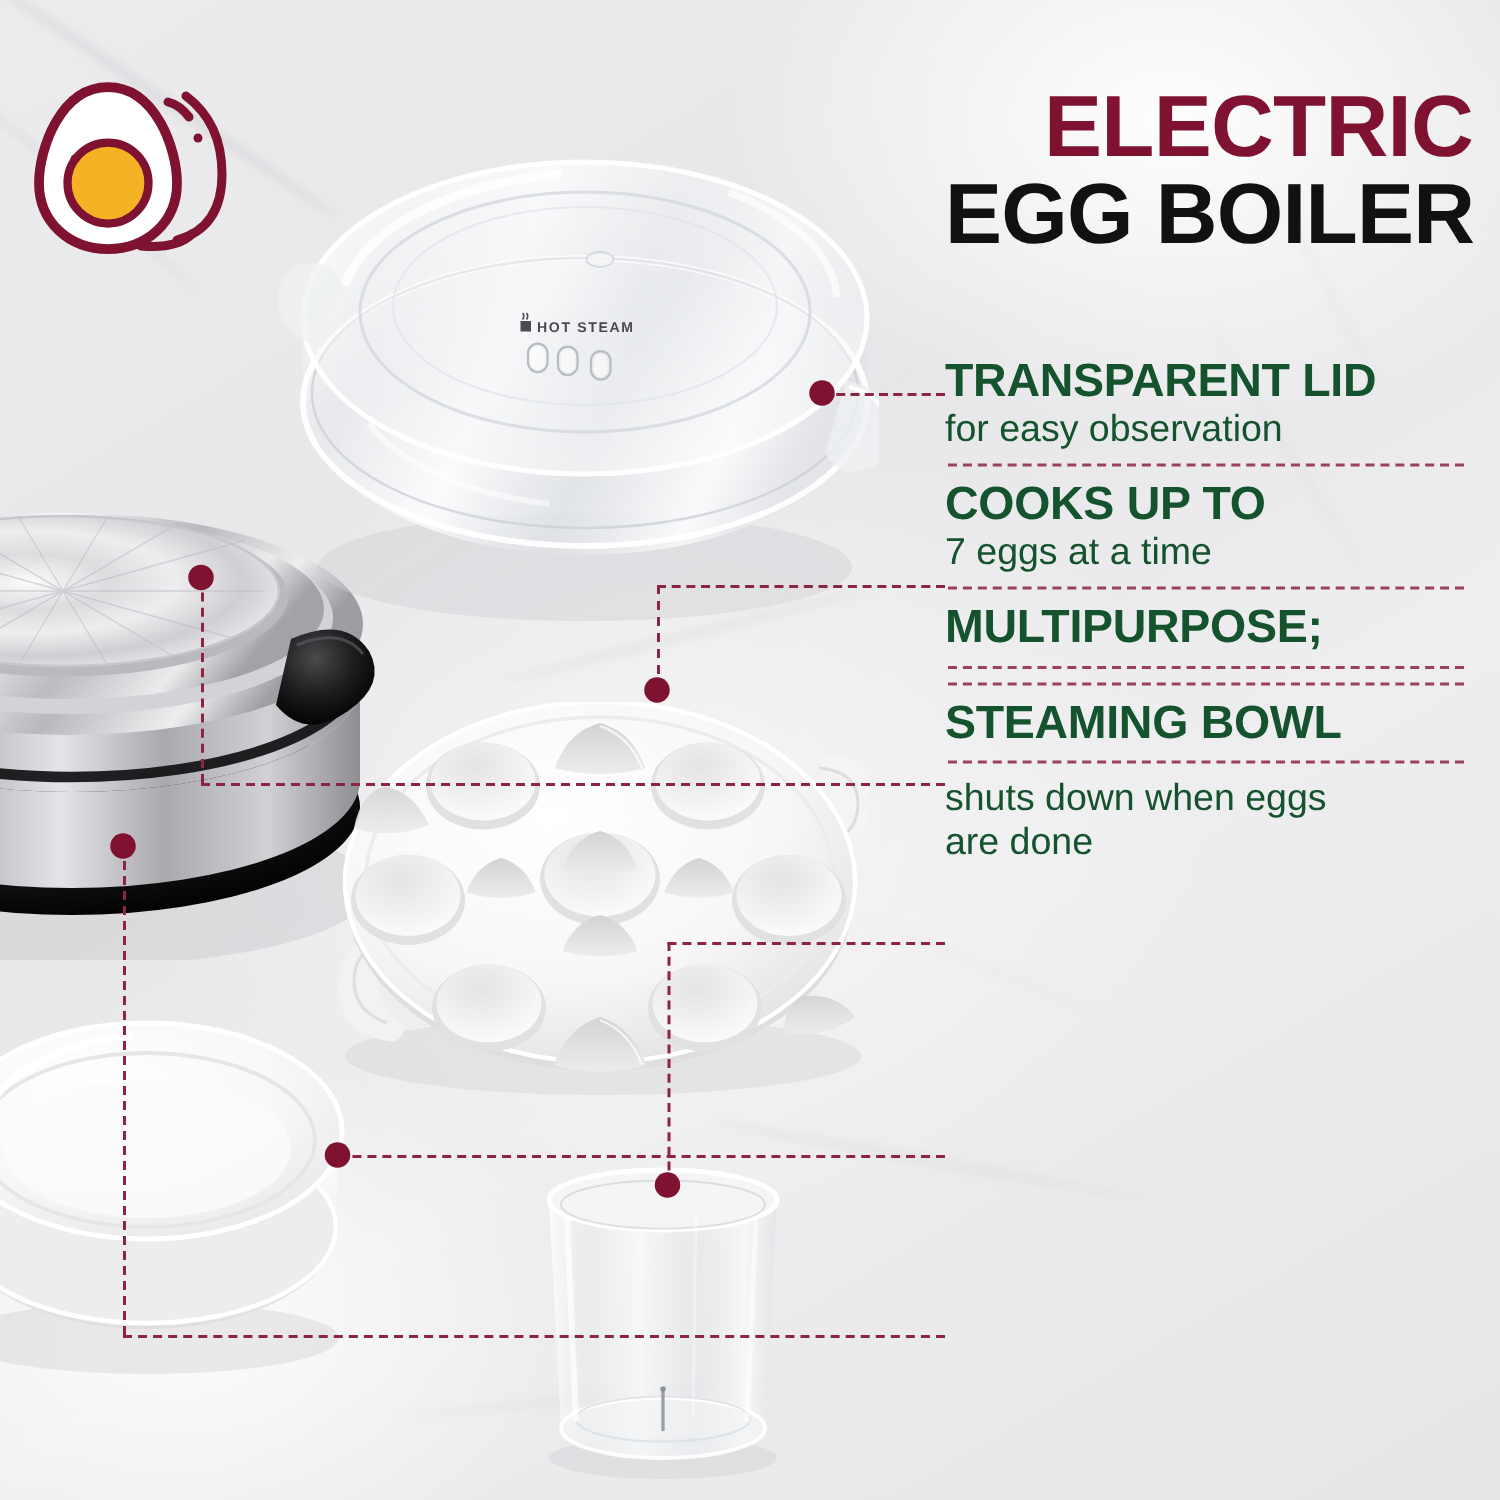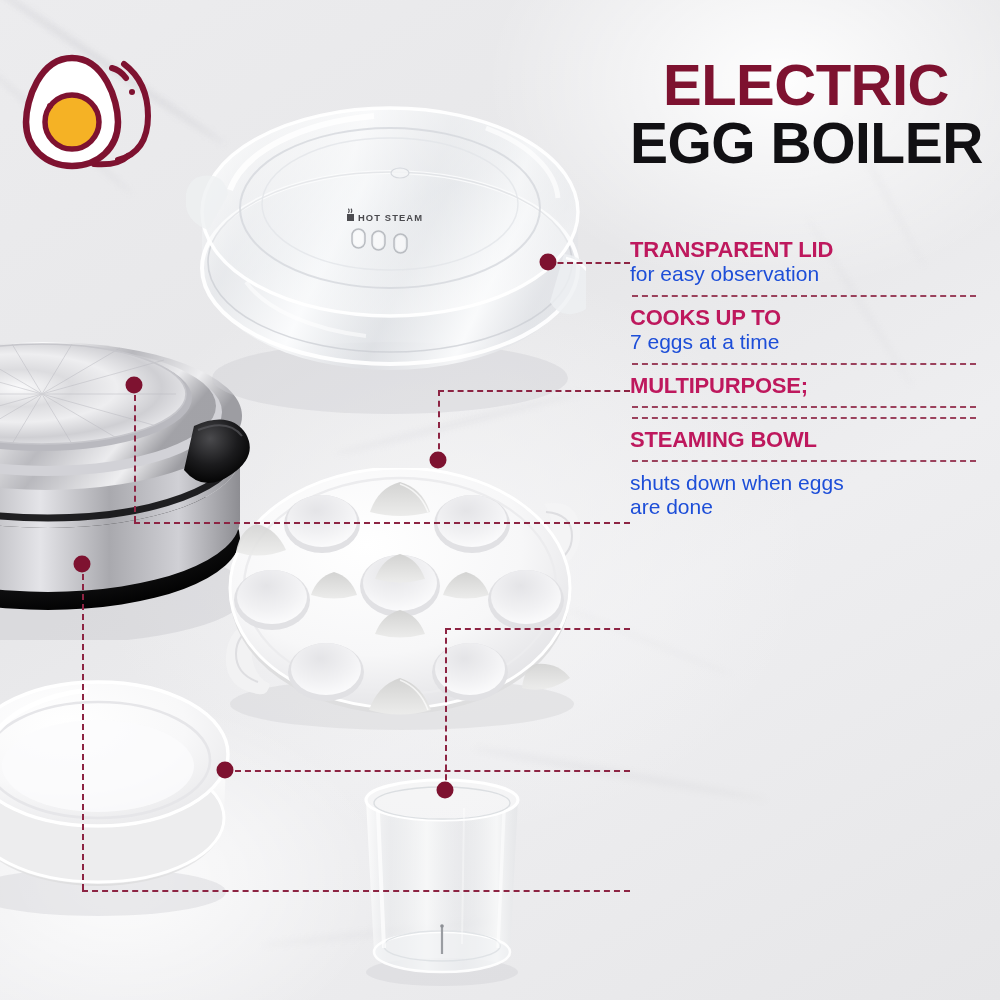--- a/index.html
+++ b/index.html
@@ -26,38 +26,38 @@
   #bg .vein.v4 { width:300px;height:8px;  left:470px; top:770px; transform:rotate(10deg); opacity:.45;}
   #bg .vein.v5 { width:200px;height:5px;  left:760px; top:300px; transform:rotate(58deg); opacity:.40;}
   #bg .vein.v6 { width:170px;height:5px;  left:800px; top:190px; transform:rotate(62deg); opacity:.35;}
   #bg .vein.v7 { width:240px;height:6px;  left:260px; top:930px; transform:rotate(-6deg); opacity:.40;}
   #bg .vein.v8 { width:180px;height:4px;  left:560px; top:640px; transform:rotate(22deg); opacity:.35;}
 
   
   #logo { position:absolute; left:22px; top:52px; width:132px; height:124px; z-index:40; }
 
   
-  #title { position:absolute; left:630px; top:58px; width:352px; z-index:40; text-align:center; }
+  #title { position:absolute; left:630px; top:58px; width:352px; z-index:40; text-align:right; }
   #title .l1, #title .l2 {
     font-weight:bold; letter-spacing:-.5px; line-height:.92;
     font-family:"Liberation Sans", sans-serif;
     white-space:nowrap;
   }
   #title .l1 { font-size:58px; color:#7e1230; }
   #title .l2 { font-size:57px; color:#111013; margin-top:6px; }
 
   
   #features { position:absolute; left:630px; top:238px; width:352px; z-index:40; }
   .feat { position:relative; }
   .feat .hd {
-    color:#be185d; font-weight:bold; font-size:22px;
+    color:#14532d; font-weight:bold; font-size:31px;
     letter-spacing:-.2px; line-height:1.05; white-space:nowrap;
   }
   .feat .ds {
-    color:#1d4ed8; font-size:21px; font-weight:normal;
+    color:#14532d; font-size:25px; font-weight:normal;
     line-height:1.14; margin-top:1px;
   }
   .sep { height:0; border-top:2.5px dashed #8d2443; opacity:.85;
     margin:9px 0 9px 2px; width:344px; }
 
   
   #photo { position:absolute; inset:0; z-index:10;margin-top:24px; }
 
   
   #base { position:absolute; left:-158px; top:196px; width:418px; height:420px; }

